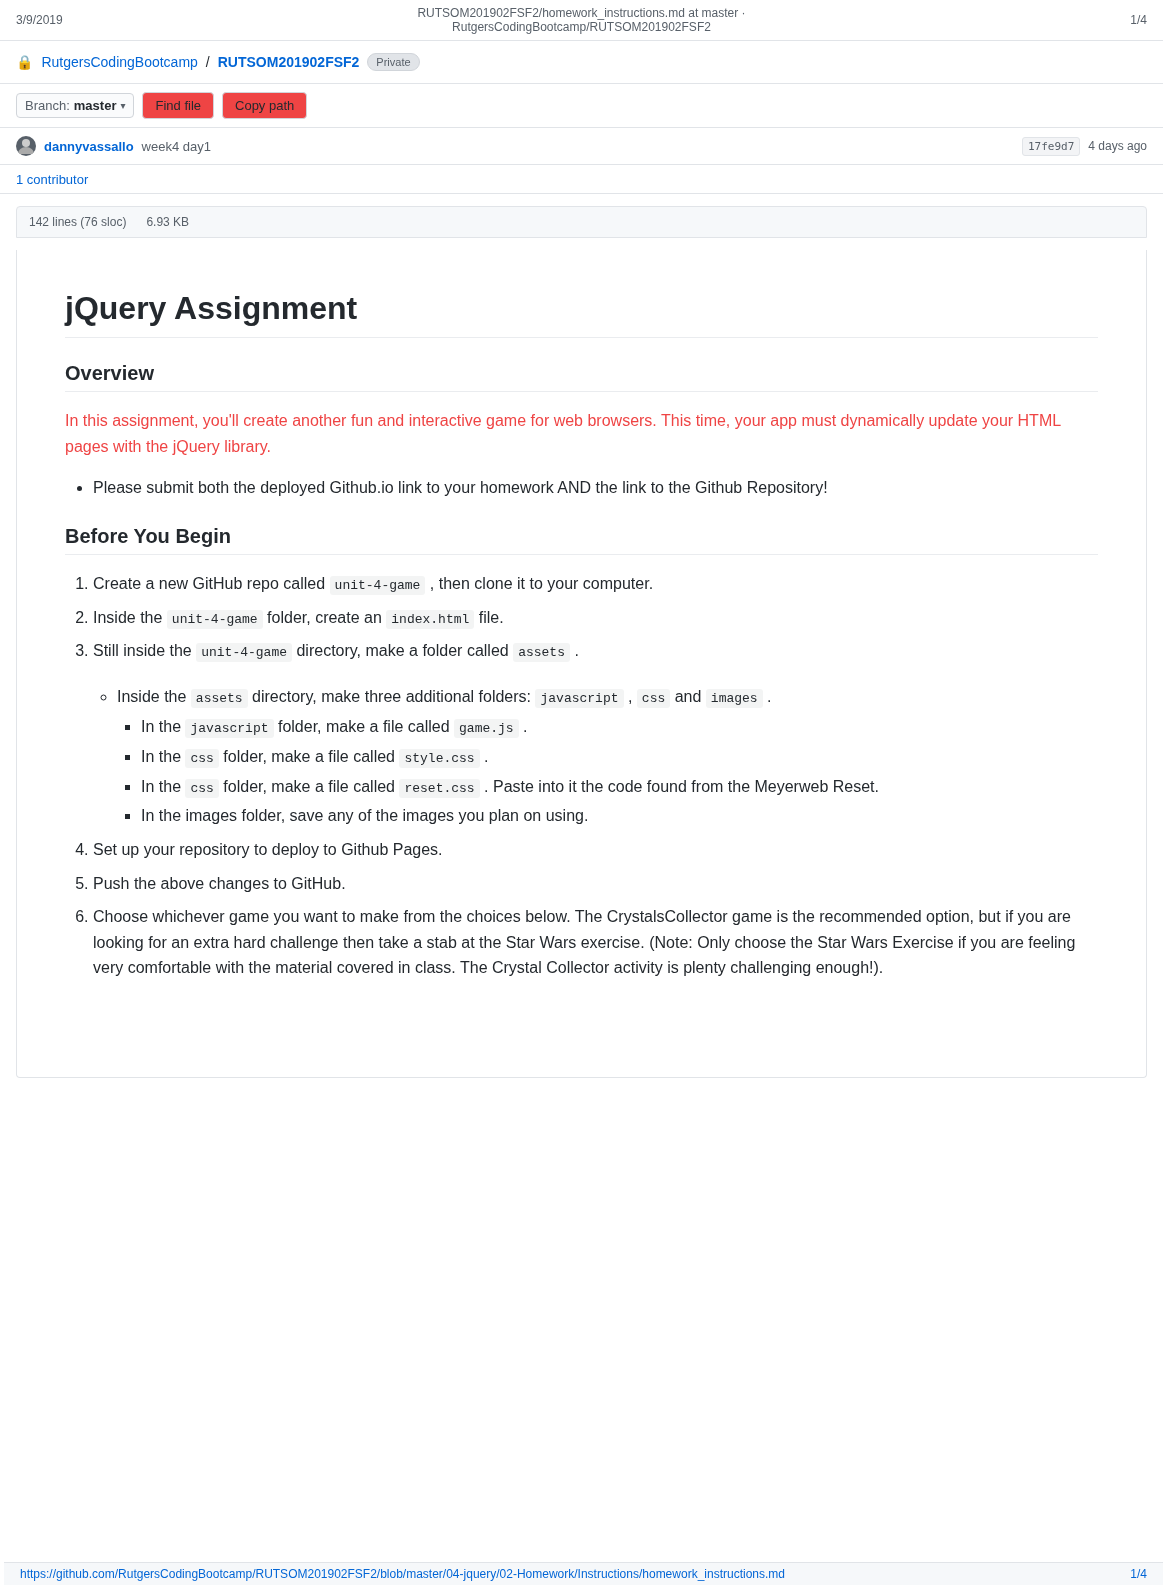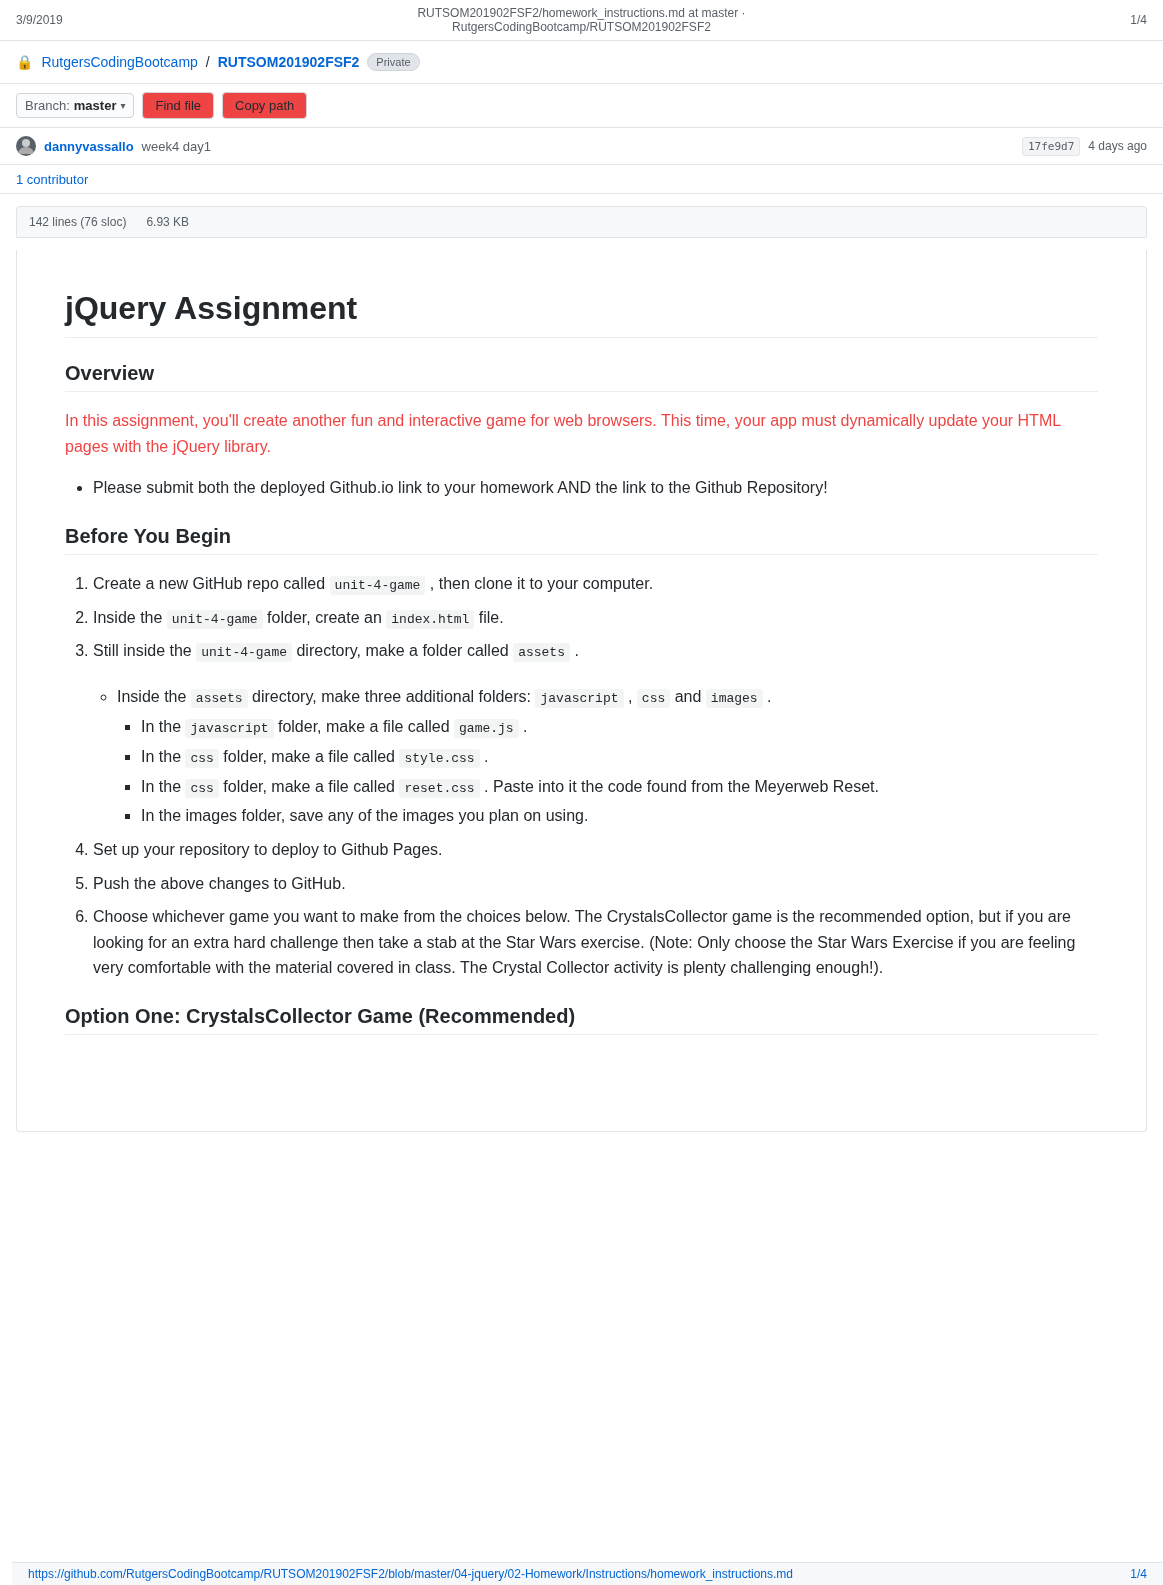--- a/index.html
+++ b/index.html
@@ -214,21 +214,21 @@
     .nested-ul-square li, .nested-ul li {
       font-size: 16px;
       line-height: 1.6;
       margin-bottom: 4px;
     }
 
     
     .status-bar {
       position: fixed;
       bottom: 0;
-      left: 12px;
+      left: 4px;
       right: 0;
       background: #f6f8fa;
       border-top: 1px solid #e1e4e8;
       padding: 4px 16px;
       font-size: 12px;
       color: #0366d6;
       display: flex;
       justify-content: space-between;
       align-items: center;
     }
@@ -318,20 +318,19 @@
             <li>In the images folder, save any of the images you plan on using.</li>
           </ul>
         </li>
       </ul>
     </li>
     <li>Set up your repository to deploy to Github Pages.</li>
     <li>Push the above changes to GitHub.</li>
     <li>Choose whichever game you want to make from the choices below. The CrystalsCollector game is the recommended option, but if you are looking for an extra hard challenge then take a stab at the Star Wars exercise. (Note: Only choose the Star Wars Exercise if you are feeling very comfortable with the material covered in class. The Crystal Collector activity is plenty challenging enough!).</li>
   </ol>
 
-  <h2 class="md-h2">Option One: CrystalsCollector Game (Recommended)</h2>
 
 </div>
 
 <div class="status-bar">
   <a href="#">https://github.com/RutgersCodingBootcamp/RUTSOM201902FSF2/blob/master/04-jquery/02-Homework/Instructions/homework_instructions.md</a>
   <span>1/4</span>
 </div>
 
 </body></html>

